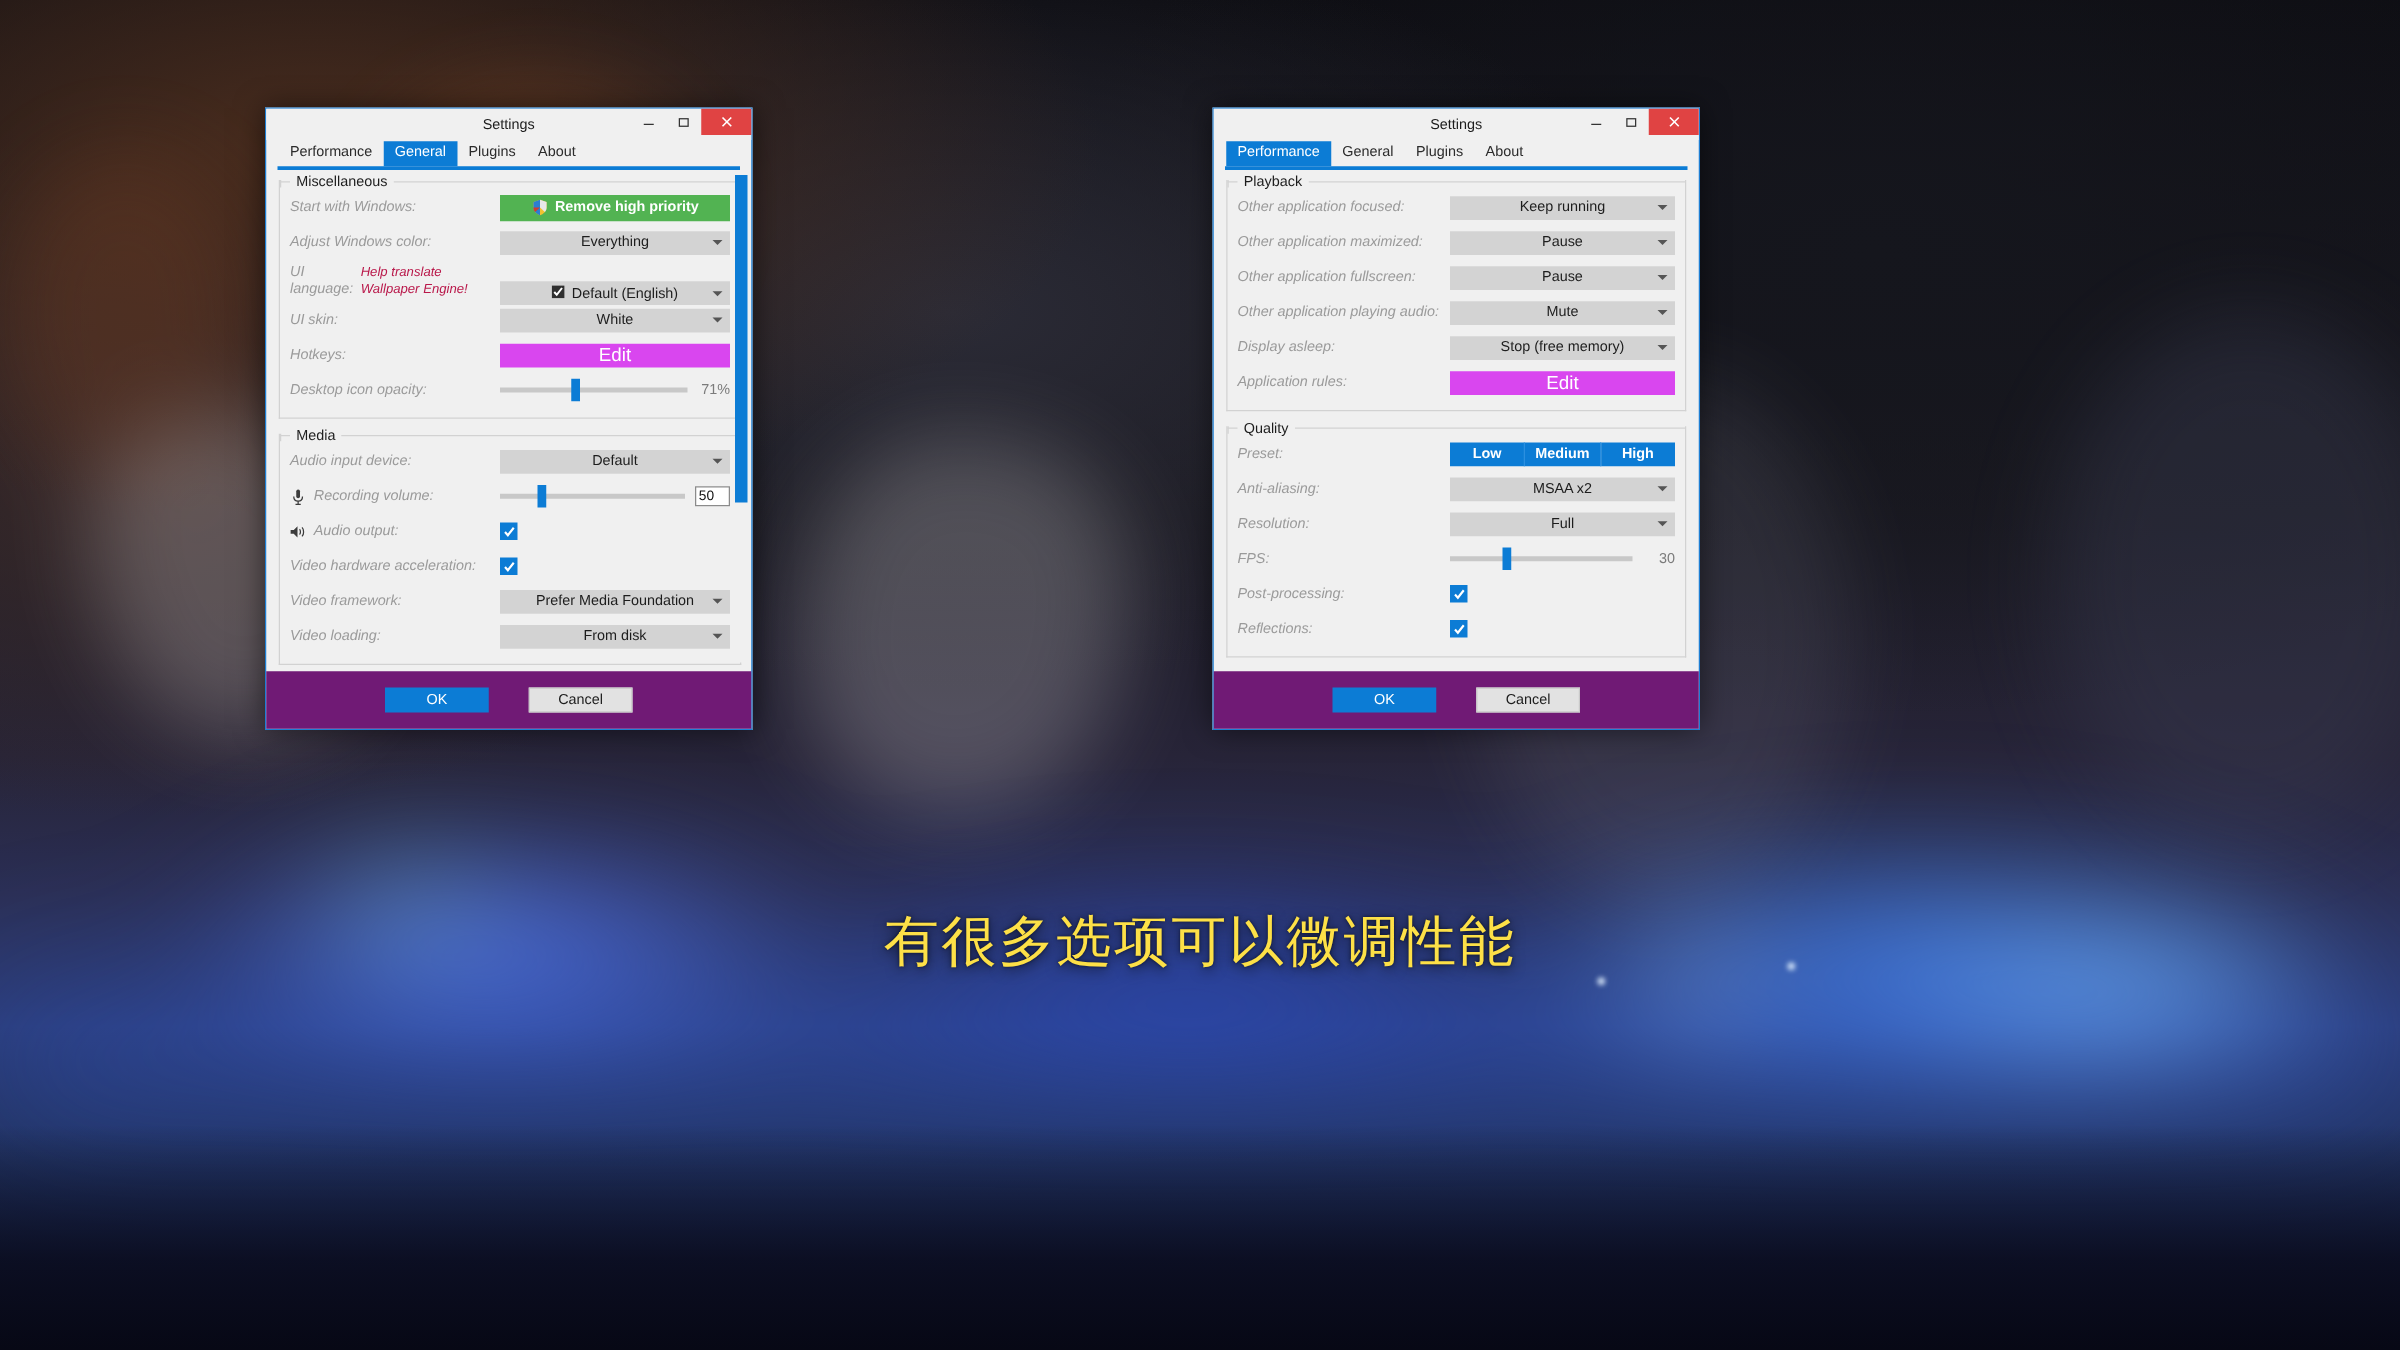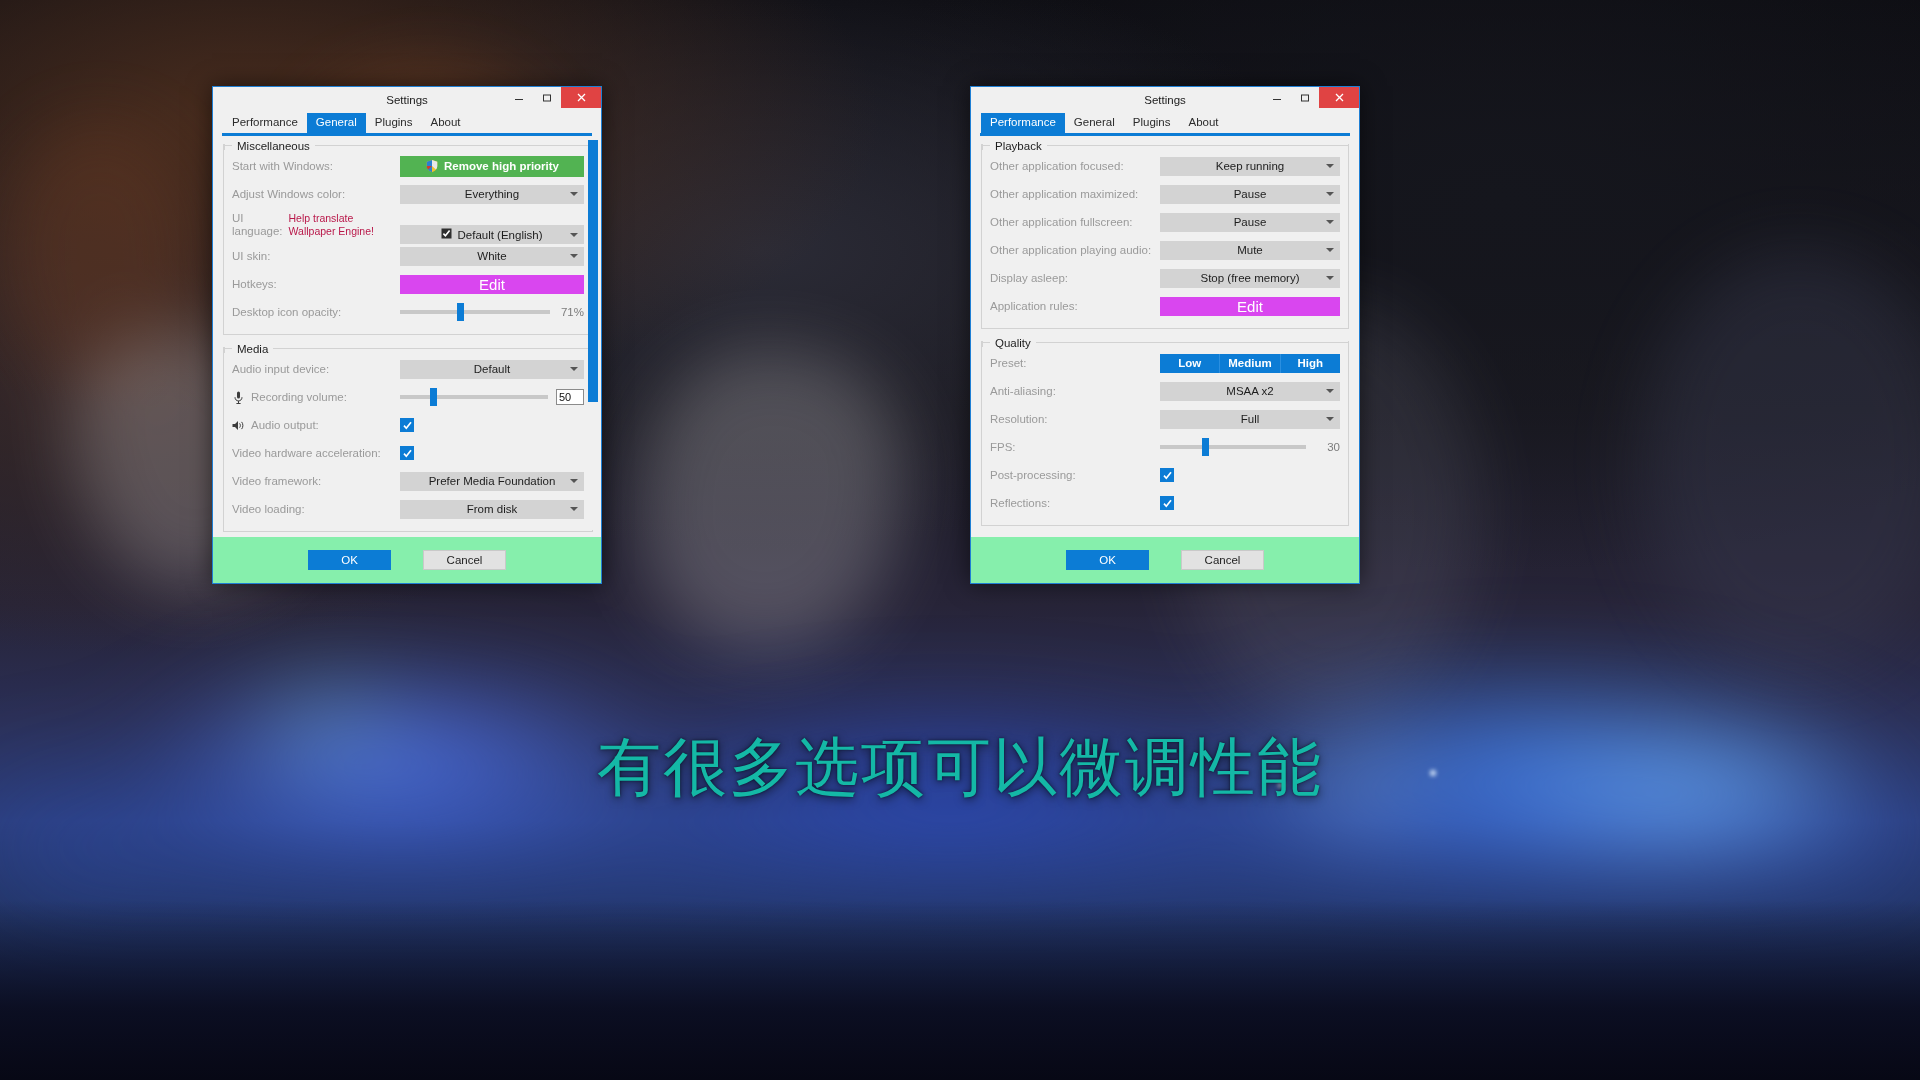--- a/index.html
+++ b/index.html
@@ -54,22 +54,22 @@
 
   .bg-bottomdark {
     position: absolute; left: 0; top: 900px; width: 1920px; height: 180px;
     background: linear-gradient(180deg, rgba(12,14,34,0) 0%, rgba(9,10,26,.85) 60%, #070815 100%);
   }
 
   
   #subtitle {
     position: absolute; left: 0; top: 724px; width: 1920px;
     text-align: center;
-    color: #14b8a6;
-    font-size: 64px;
+    color: #fde047;
+    font-size: 44px;
     letter-spacing: 2px;
     font-family: "DejaVu Sans", sans-serif;
     text-shadow: 0 2px 10px rgba(0,0,0,.65), 0 0 3px rgba(0,0,0,.6);
     white-space: nowrap;
   }
 
   
   .win {
     position: absolute;
     background: #f0f0f0;
@@ -131,21 +131,21 @@
   .legend-line { flex: 1; height: 1px; background: #d2d2d2; }
   .legend-left-edge {
     position: absolute; left: 0; top: 0; width: 1px; height: 6px; background: #d2d2d2;
   }
 
   .row {
     display: flex; align-items: center; height: 28px;
   }
   .row .lbl {
     flex: 0 0 168px; color: #9a9a9a; font-size: 11.5px;
-    display: flex; align-items: center; gap: 6px;
+    display: flex; align-items: center; gap: 6px; font-style: italic;
   }
   #win-right .row .lbl { flex: 0 0 170px; }
   .lbl .ic { width: 13px; display: inline-flex; align-items: center; justify-content: center; color: #4a4a4a; }
   .ctl { flex: 1; display: flex; align-items: center; }
 
   .combo {
     flex: 1; height: 19px; background: #d3d3d3; border: none;
     display: flex; align-items: center; justify-content: center; position: relative;
     font-size: 11.5px; color: #1d1d1d;
   }
@@ -195,21 +195,21 @@
   .vscroll {
     position: absolute; right: 3px; top: 4px; width: 10px; height: 390px;
     background: #f0f0f0;
   }
   .vscroll .bar { position: absolute; left: 0; top: 0; width: 10px; height: 262px; background: #0c7cd5; }
 
   
   .footer {
     position: absolute; left: 0; bottom: 0; width: 100%; height: 46px;
     display: flex; align-items: center; justify-content: center; gap: 32px;
-    background: #86efac;
+    background: #701a75;
   }
   .fbtn {
     width: 83px; height: 20px; display: flex; align-items: center; justify-content: center;
     font-size: 11.5px;
   }
   .fbtn.ok { background: #0c7cd5; color: #fff; }
   .fbtn.cancel { background: #e2e2e2; color: #1d1d1d; border: 1px solid #c9c9c9; }
 
   .helplink { color: #b9184a; font-size: 10.5px; }
   .lbl-stack { display: flex; flex-direction: row; justify-content: center; line-height: 13px; }

